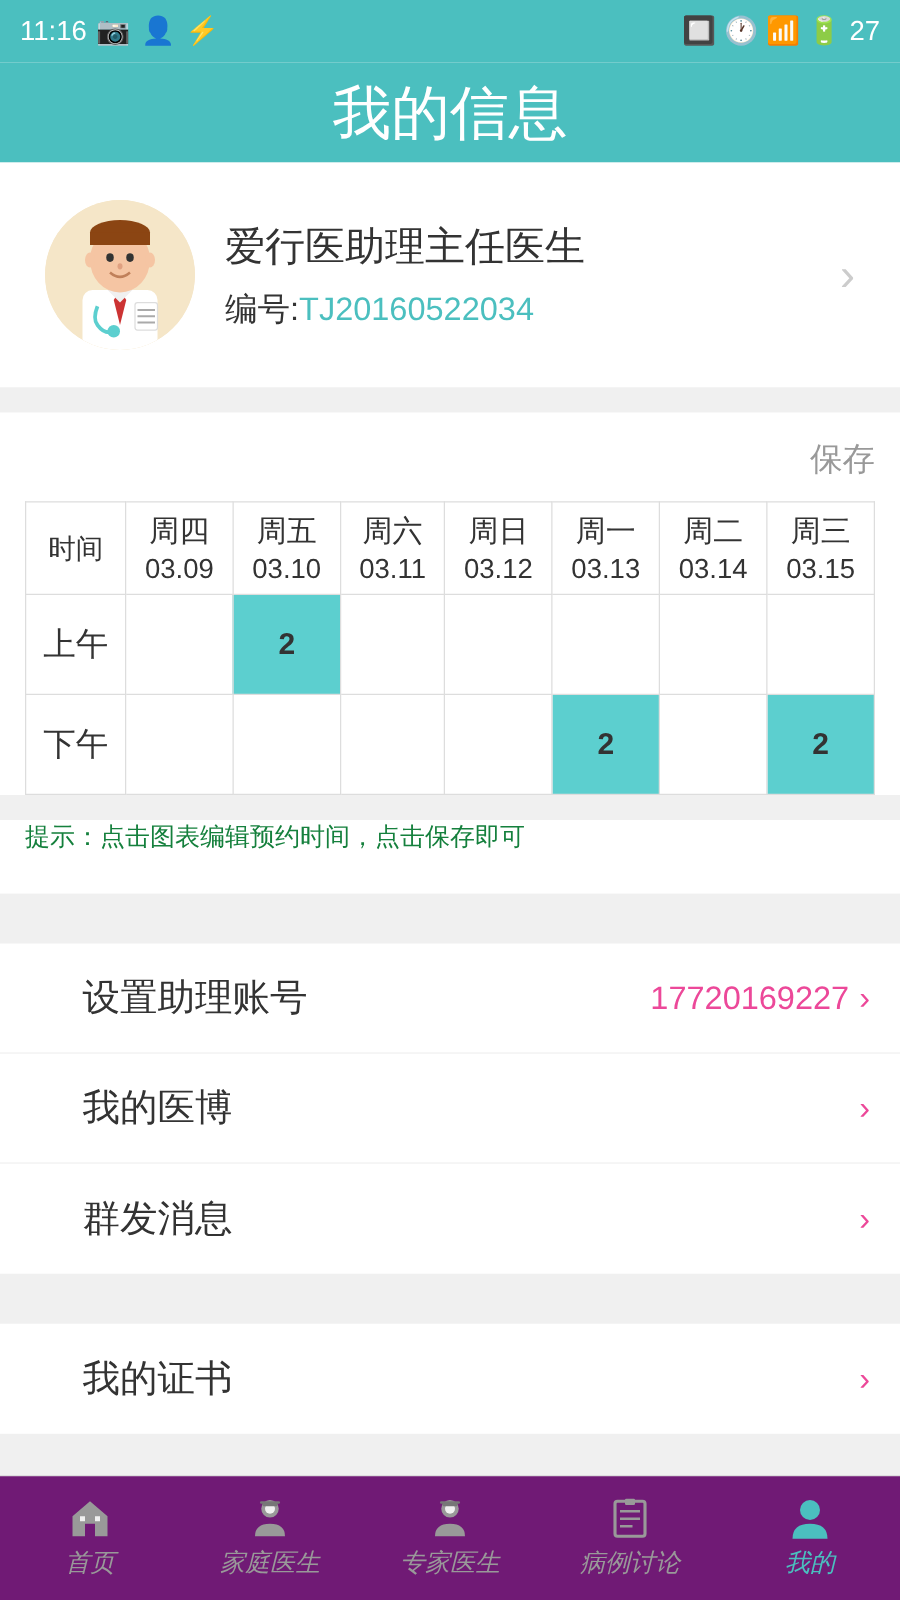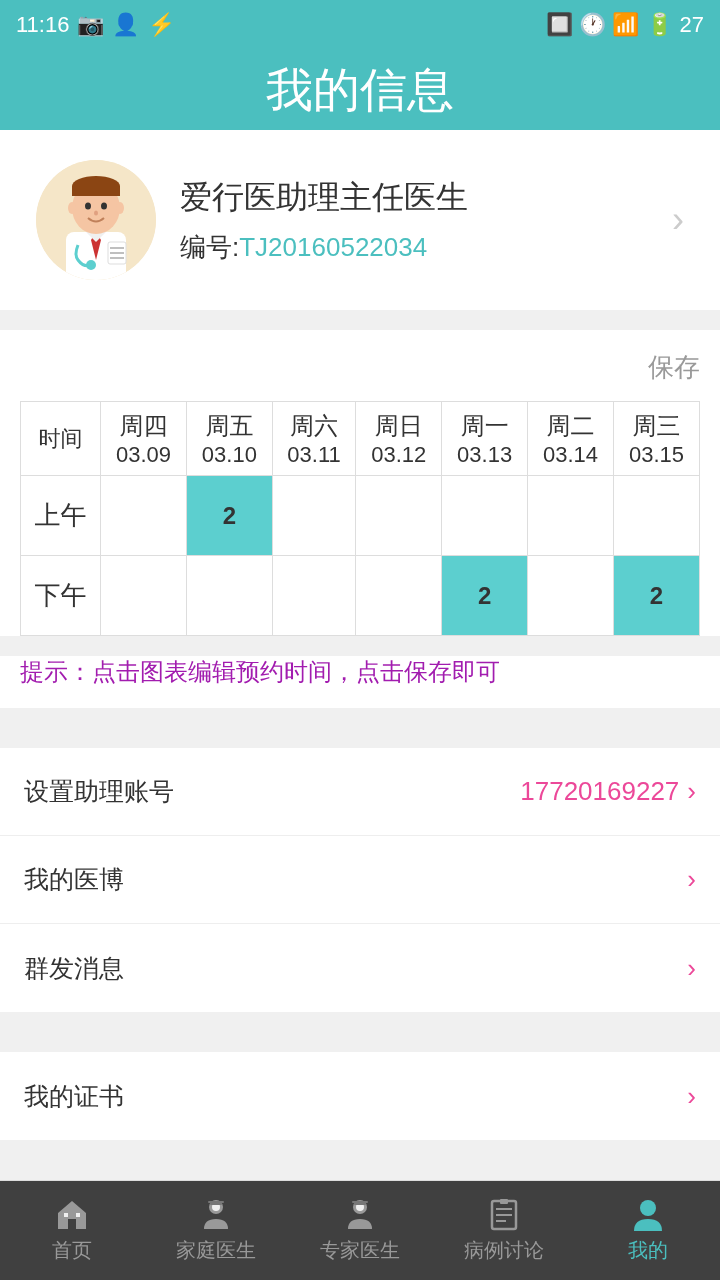--- a/index.html
+++ b/index.html
@@ -147,23 +147,23 @@
       background: #fff;
     }
     .col-day {
       font-size: 24px;
       line-height: 1.4;
     }
 
     
     .schedule-hint {
       background: #fff;
-      padding: 0 20px 20px 20px;
-      font-size: 24px;
-      color: #a21caf;
+      padding: 0 20px 32px 20px;
+      font-size: 20px;
+      color: #15803d;
     }
 
     
     .menu-section {
       background: #fff;
       margin-top: 20px;
     }
     .menu-item {
       display: flex;
       align-items: center;
@@ -171,22 +171,23 @@
       padding: 0 24px;
       height: 88px;
       border-bottom: 1px solid #eee;
       background: #fff;
       cursor: pointer;
     }
     .menu-item:last-child {
       border-bottom: none;
     }
     .menu-item-left {
-      font-size: 25px;
-      color: #333;
+      font-size: 30px;
+      color: #333;
+      margin-left: 42px;
     }
     .menu-item-right {
       display: flex;
       align-items: center;
       gap: 8px;
       color: #ec4899;
       font-size: 26px;
       margin-left: 34px;
     }
 
@@ -196,24 +197,25 @@
       margin-top: 20px;
     }
 
     
     .bottom-nav {
       position: fixed;
       bottom: 0;
       left: 0;
       width: 720px;
       height: 100px;
-      background: #404040;
+      background: #701a75;
       border-top: 1px solid #ddd;
       display: flex;
       align-items: center;
+      font-style: italic;
     }
     .nav-item {
       flex: 1;
       display: flex;
       flex-direction: column;
       align-items: center;
       justify-content: center;
       height: 100%;
       cursor: pointer;
       gap: 4px;

